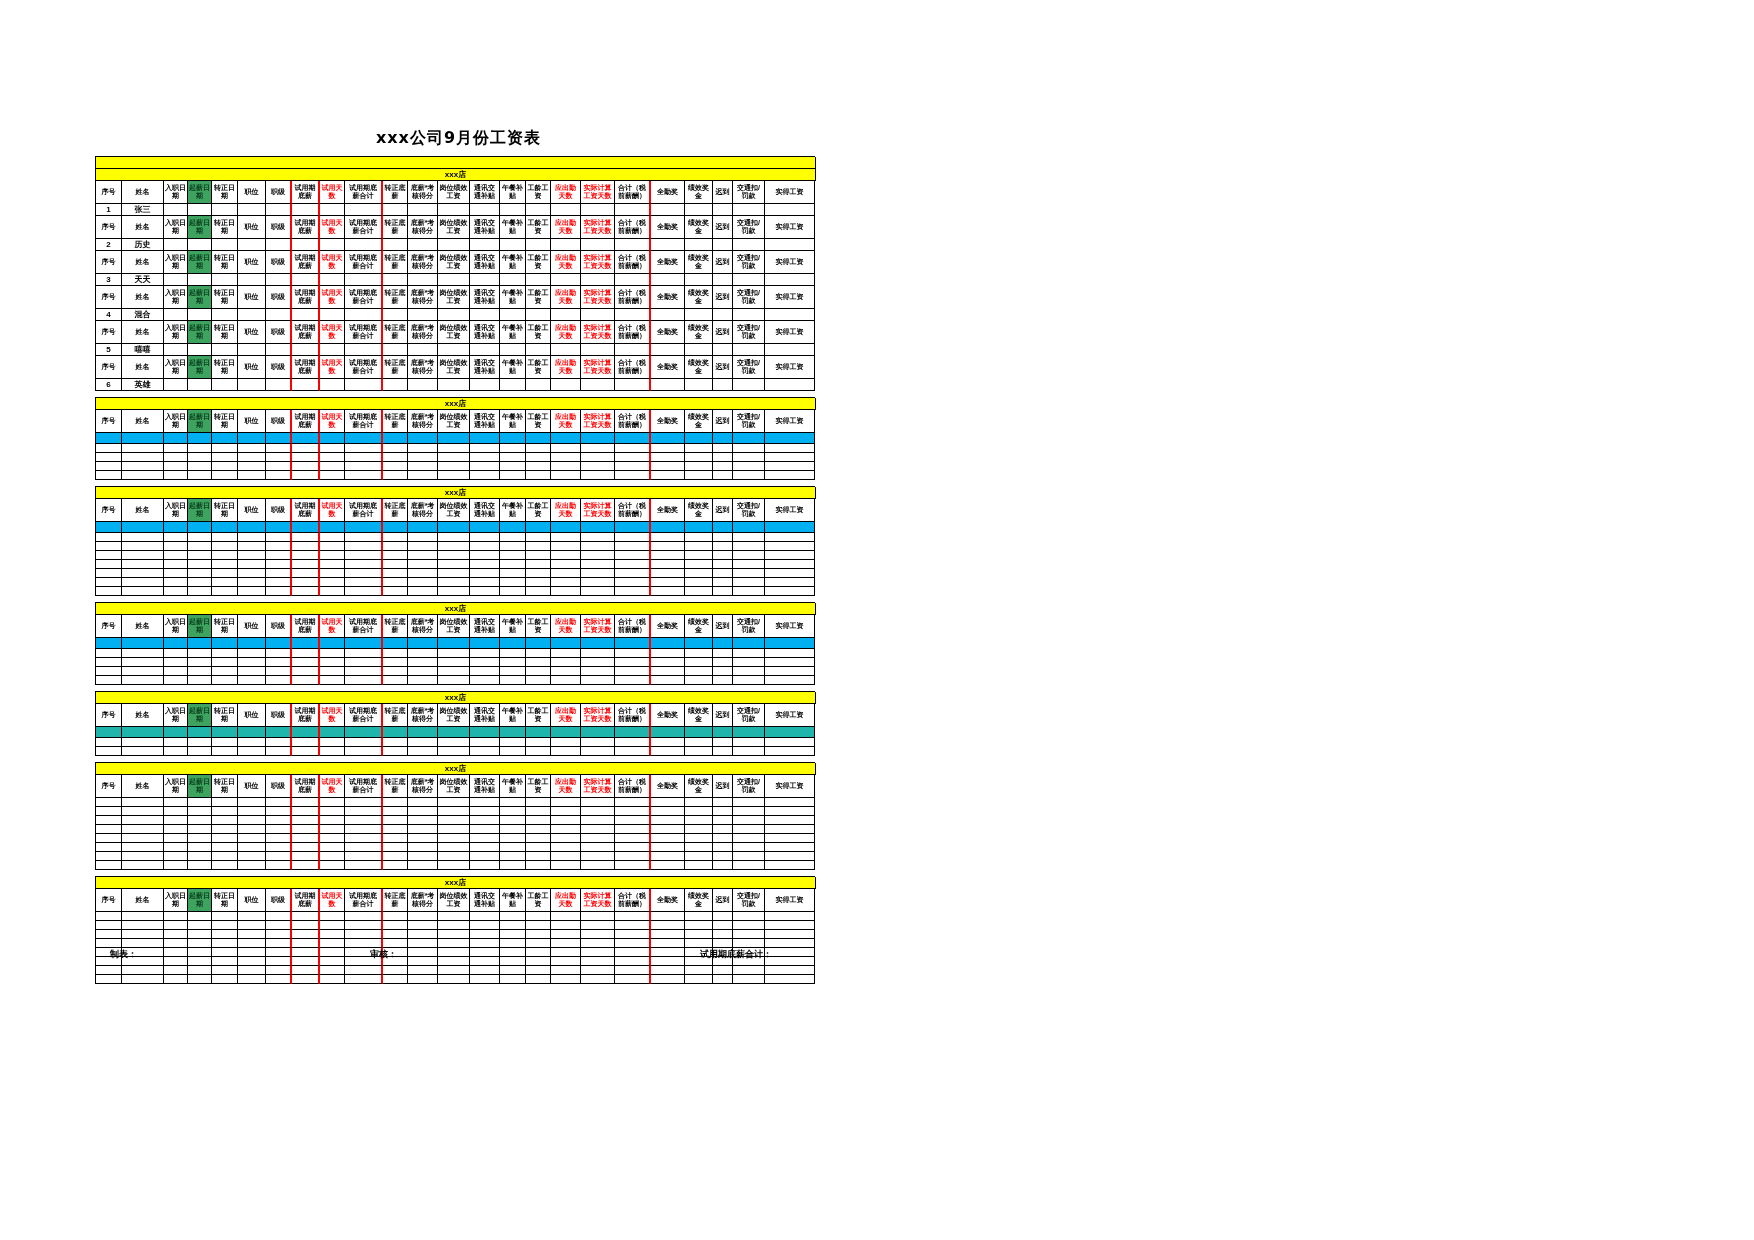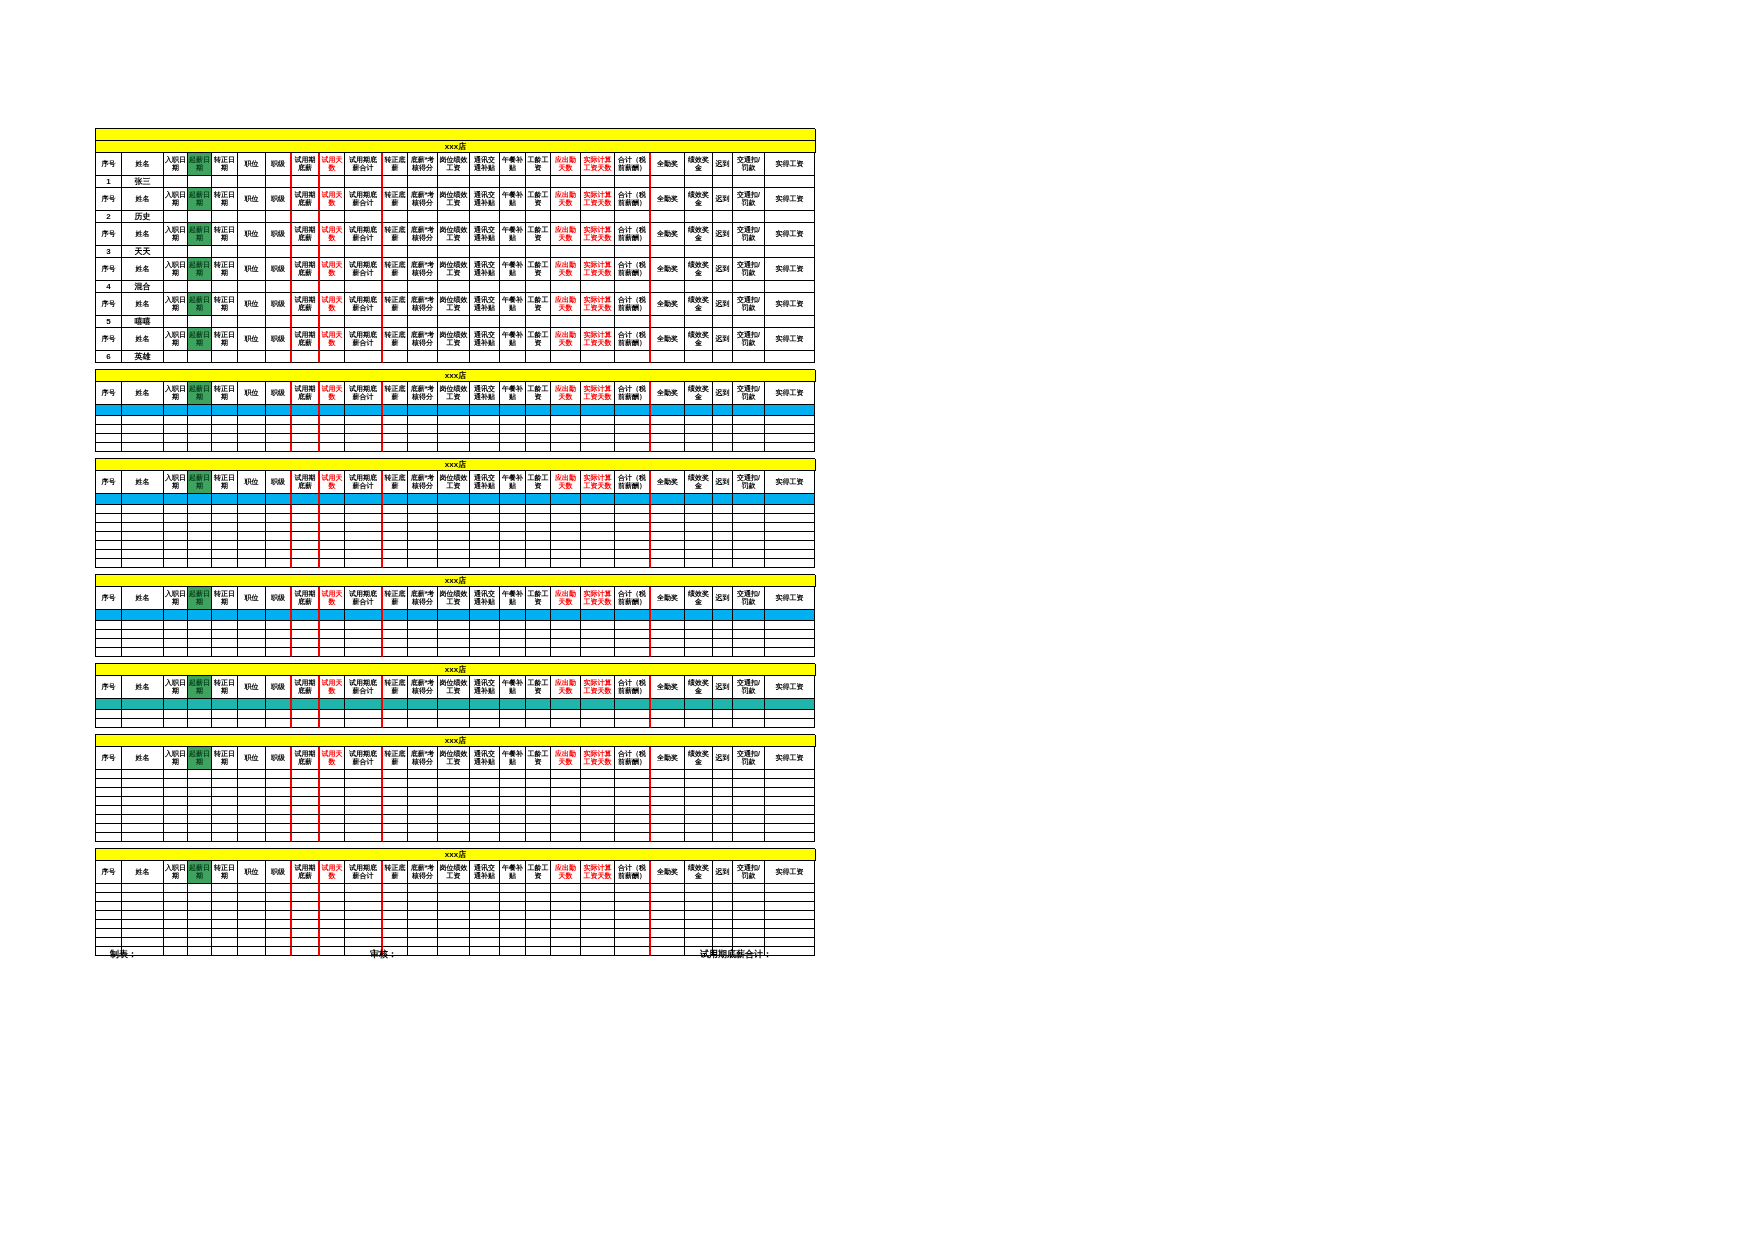--- a/index.html
+++ b/index.html
@@ -33,20 +33,21 @@
   .footer{position:absolute;top:948px;left:0;width:1754px;font-size:9px;font-weight:bold;}
   .footer span{position:absolute;white-space:nowrap;}
   .f-maker{left:110px;}
   .f-review{left:370px;text-align:right;}
   .f-gm{left:700px;}
 </style>
 </head>
 <body>
 
 <div class="sheet">
+  <div class="title">xxx公司9月份工资表</div>
   <div id="sections-root">
       <div class="section" style="width: 719px;">
         <div class="band" style="width: 719px;"></div>
         <div class="band" style="width: 719px;">xxx店</div>
         <div class="row">
           <div class="cell hcell" style="width: 26px;">序号</div>
           <div class="cell hcell" style="width: 42px;">姓名</div>
           <div class="cell hcell" style="width: 24px;">入职日期</div>
           <div class="cell hcell green-cell" style="width: 24px;">起薪日期</div>
           <div class="cell hcell" style="width: 26px;">转正日期</div>

